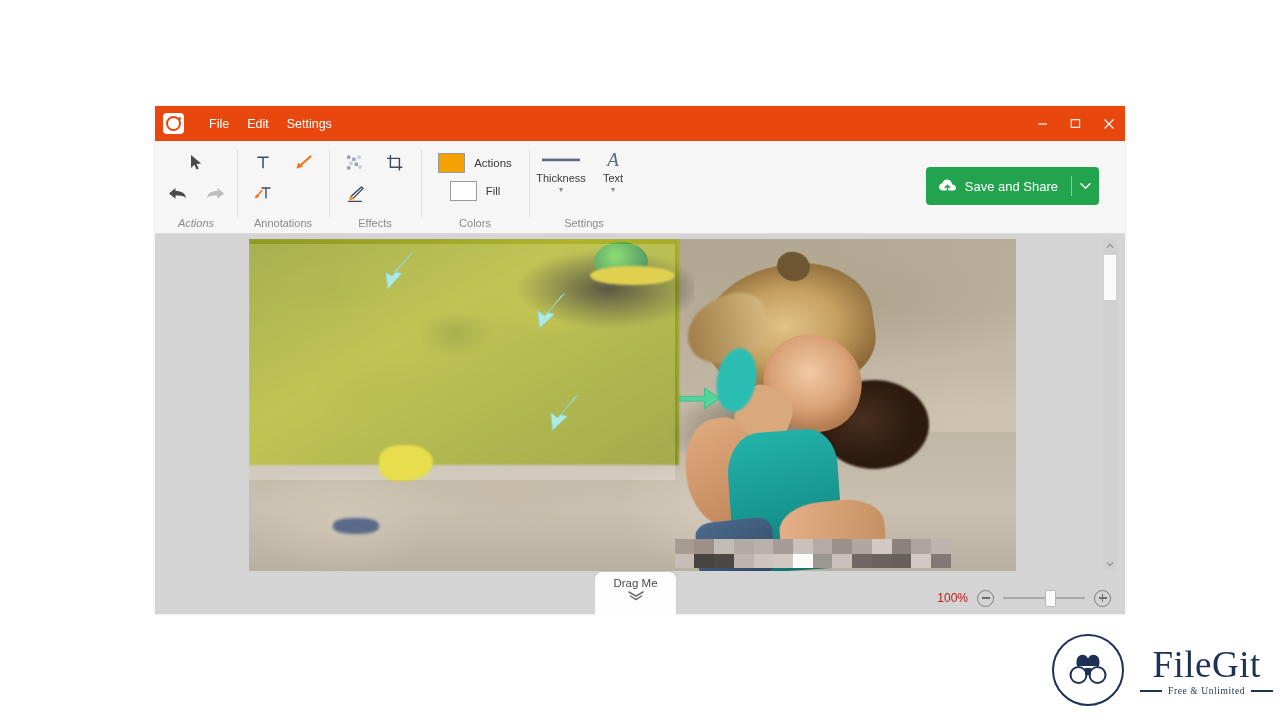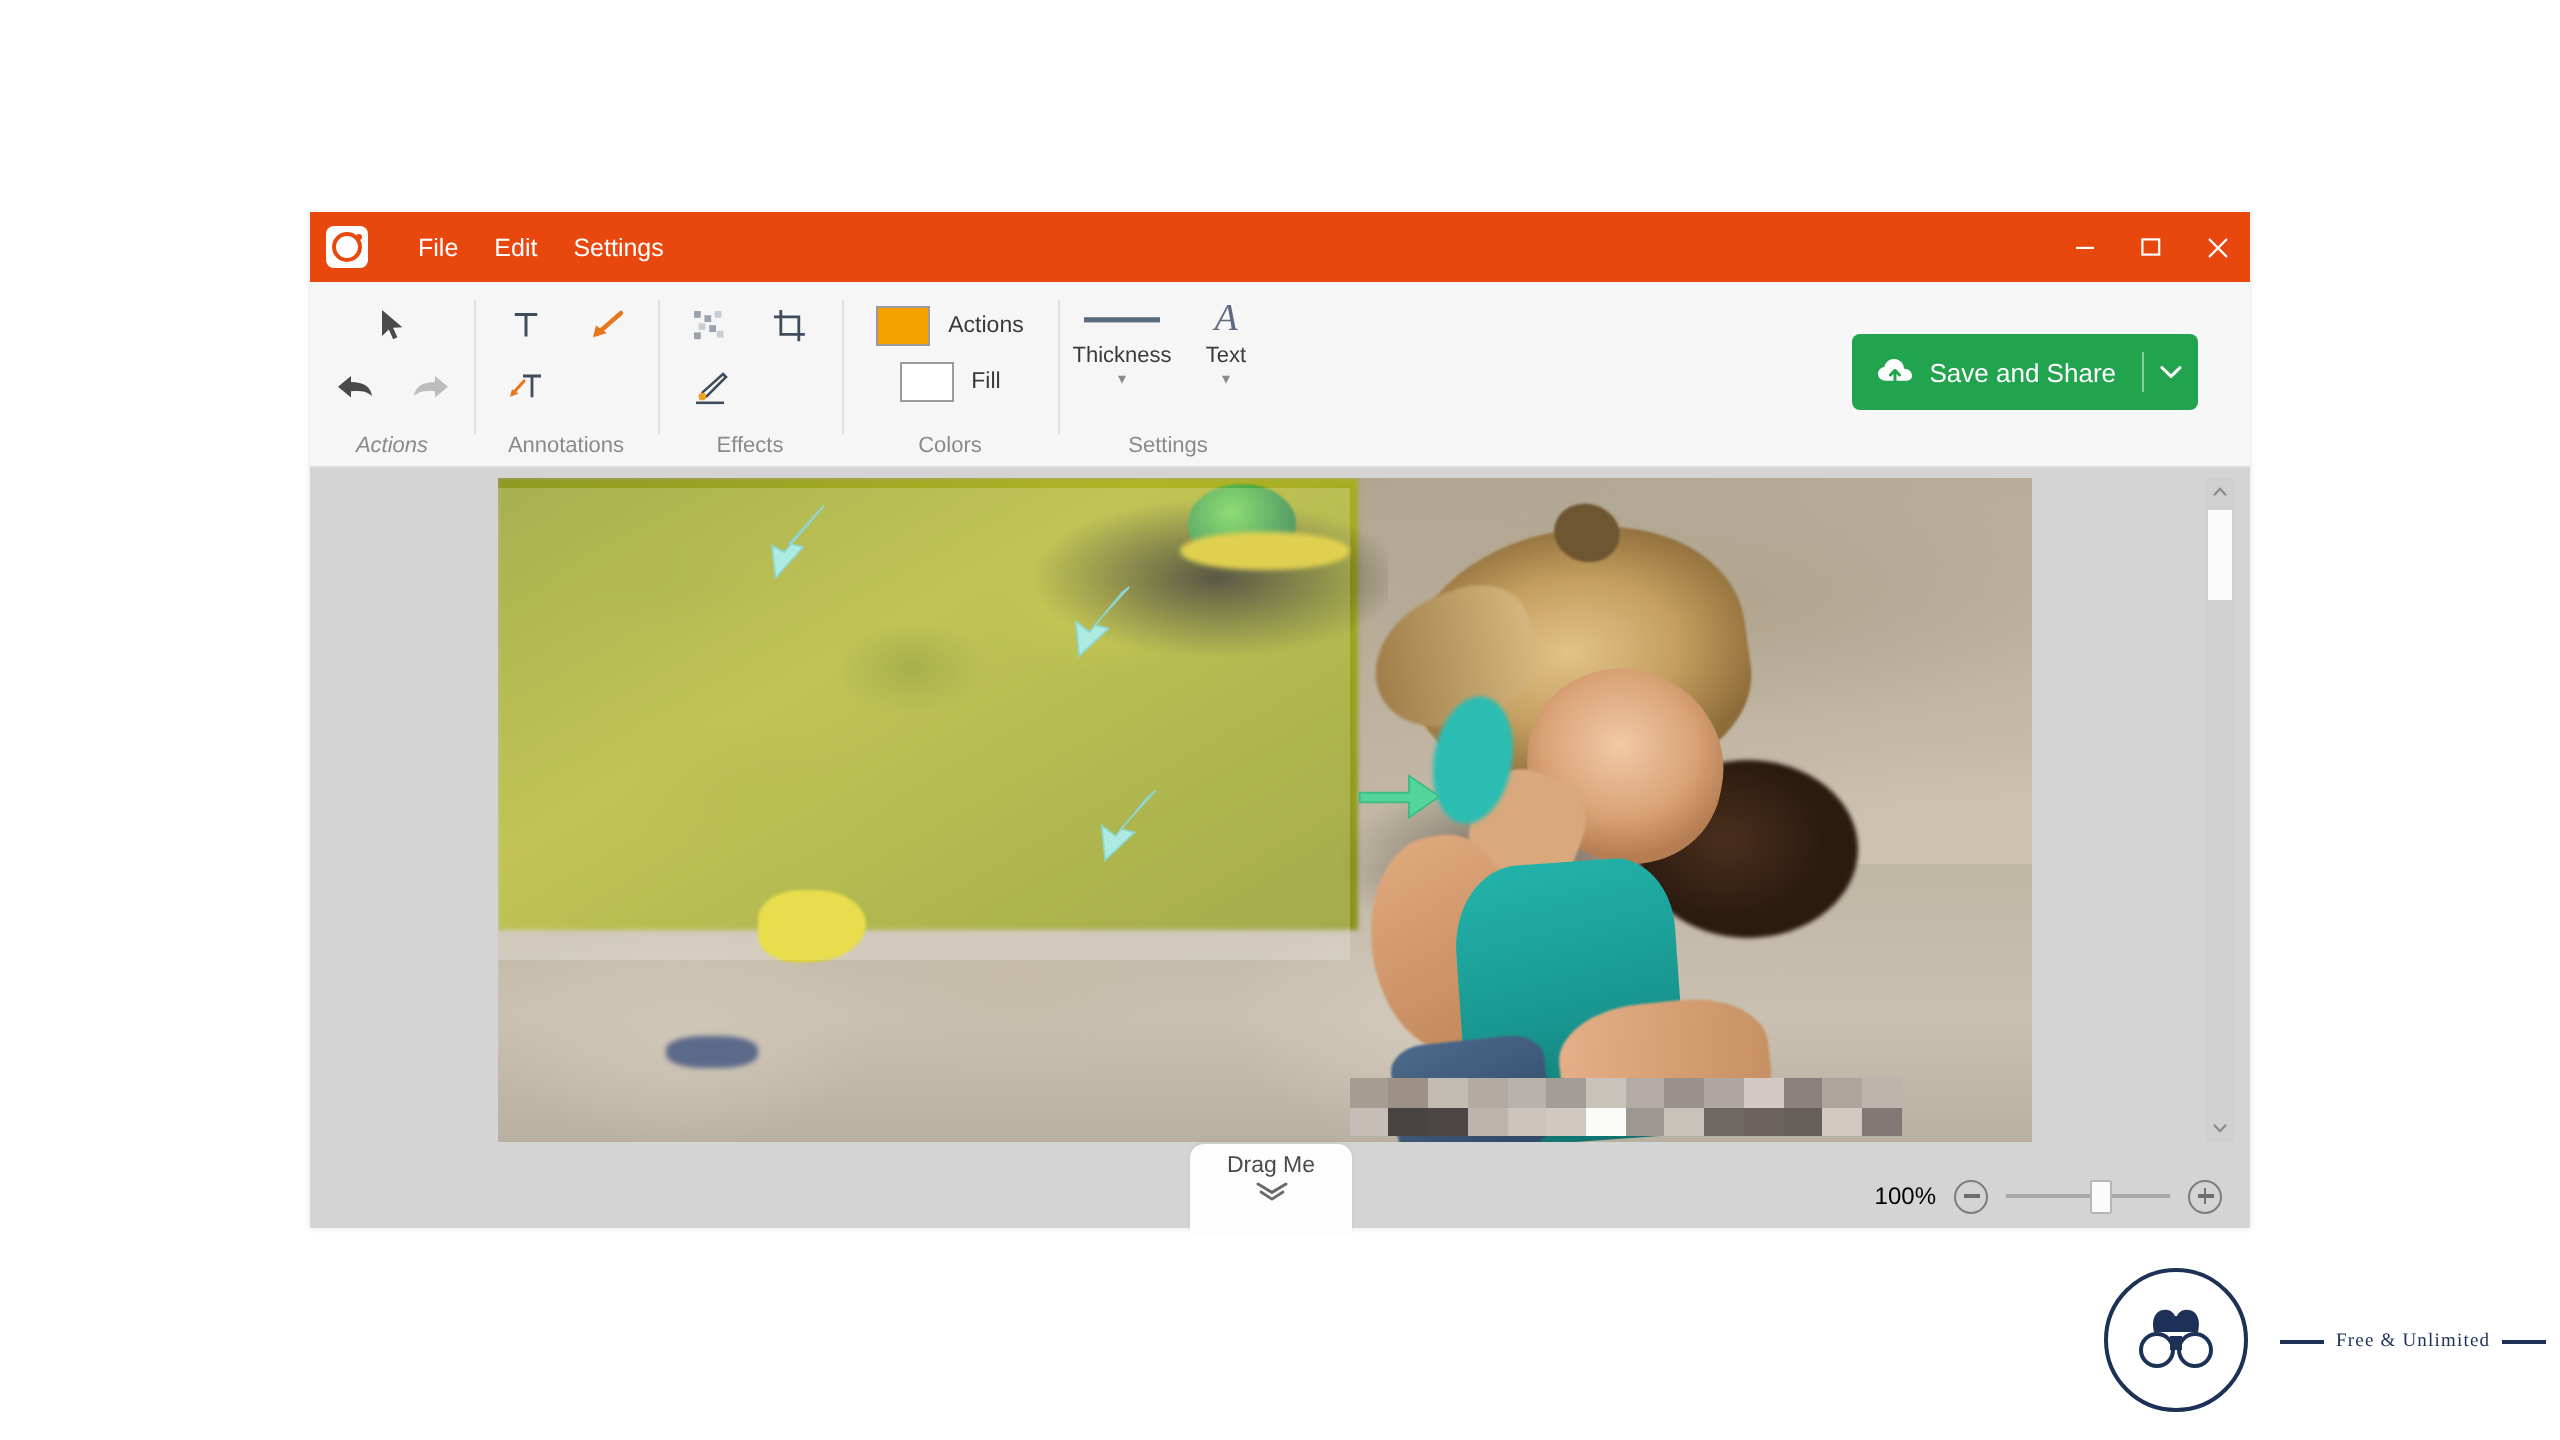--- a/index.html
+++ b/index.html
@@ -238,21 +238,21 @@
   .drag-tab{
     position:absolute;left:440px;top:-10px;width:81px;height:40px;
     background:#fdfdfd;border-radius:7px 7px 0 0;
     display:flex;flex-direction:column;align-items:center;justify-content:flex-start;
     padding-top:5px;cursor:default;box-shadow:0 -1px 2px rgba(0,0,0,.06);
   }
   .drag-label{font-size:11.5px;color:#4a4a4a;}
   .zoomctl{
     position:absolute;right:14px;top:0;height:32px;display:flex;align-items:center;gap:9px;
   }
-  .zoom-pct{font-size:12px;color:#000000;}
+  .zoom-pct{font-size:12px;color:#b91c1c;}
   .circ-btn{
     width:15px;height:15px;border-radius:50%;border:1.3px solid #7d7d7d;
     display:flex;align-items:center;justify-content:center;cursor:default;position:relative;
   }
   .circ-btn .h{position:absolute;width:8px;height:1.4px;background:#6e6e6e;}
   .circ-btn .v{position:absolute;width:1.4px;height:8px;background:#6e6e6e;}
   .slider{position:relative;width:82px;height:15px;display:flex;align-items:center;cursor:default;}
   .slider .track{position:absolute;left:0;right:0;height:2px;background:#a9a9a9;}
   .slider .thumb{
     position:absolute;left:42px;width:9px;height:15px;background:#fbfbfb;
@@ -558,19 +558,20 @@
 <div class="filegit">
   <div class="fg-circle">
     <svg width="44" height="34" viewBox="0 0 44 34">
       <path d="M13 3 C16 1 20 1.5 21.5 5 L22.5 5 C24 1.5 28 1 31 3 C33.5 5 34 9 33 13 L11 13 C10 9 10.5 5 13 3 Z" fill="#1d3055"></path>
       <circle cx="12.5" cy="22" r="8" fill="#ffffff" stroke="#1d3055" stroke-width="2"></circle>
       <circle cx="31.5" cy="22" r="8" fill="#ffffff" stroke="#1d3055" stroke-width="2"></circle>
       <rect x="19" y="15" width="6" height="7" fill="#1d3055"></rect>
     </svg>
   </div>
   <div class="fg-word">
+    <div class="fg-name">FileGit</div>
     <div class="fg-tag-row">
       <div class="fg-dash"></div>
       <div class="fg-tag">Free &amp; Unlimited</div>
       <div class="fg-dash"></div>
     </div>
   </div>
 </div>
 
 </body></html>

